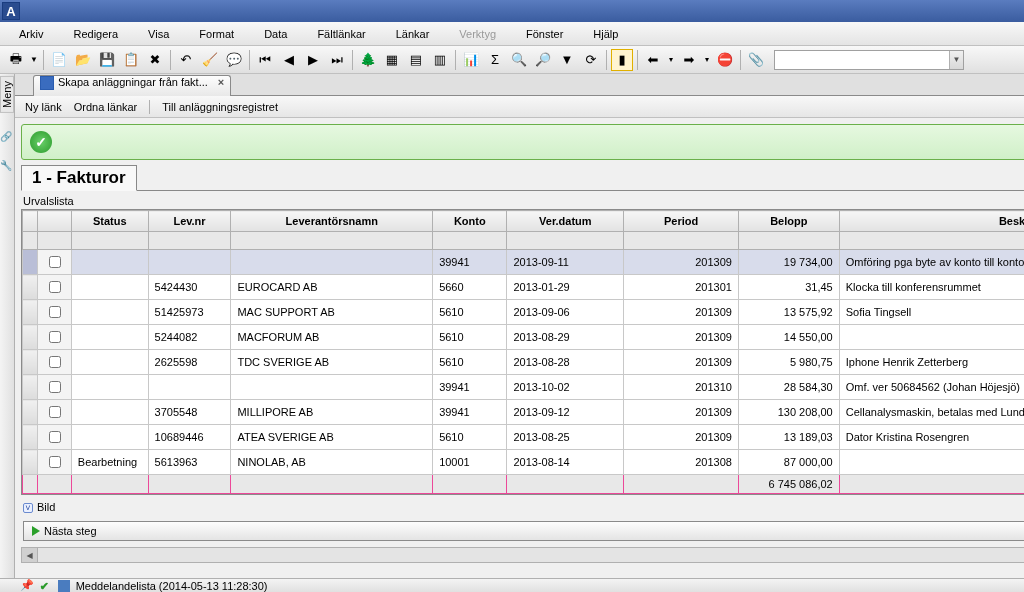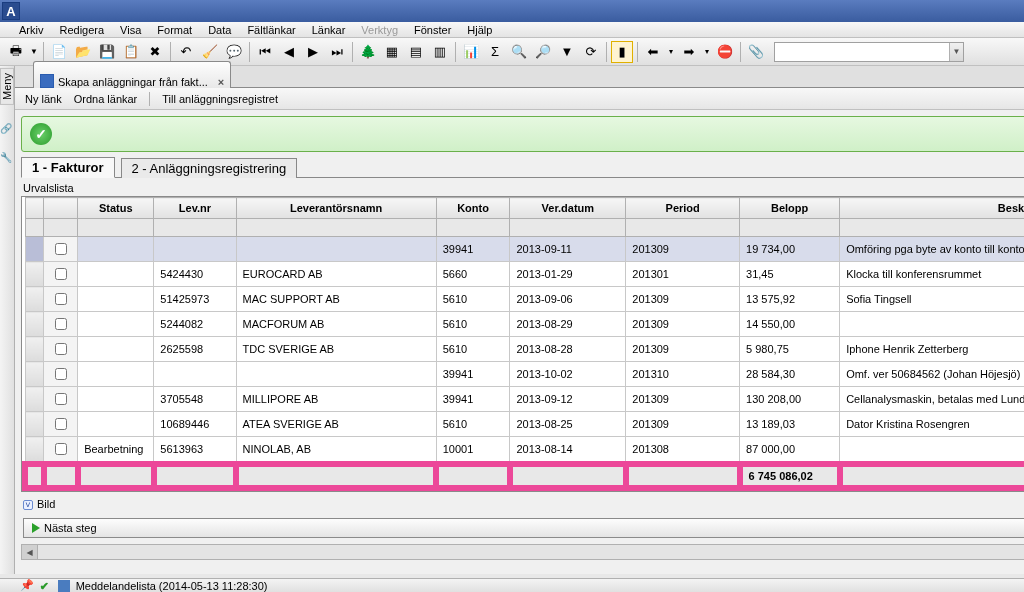--- a/index.html
+++ b/index.html
@@ -1,53 +1,53 @@
 <!DOCTYPE html>
 <html><head>
 <meta charset="utf-8">
 <style>
   * { box-sizing: border-box; }
   body { margin: 0; font-family: Tahoma, Arial, sans-serif; font-size: 11px; color: #000; background: #e8e8e8; overflow: hidden; }
   .titlebar { height: 22px; background: linear-gradient(#5a7cbf, #3a5c9f); display: flex; align-items: center; color: #fff; font-weight: bold; padding-left: 2px; }
   .titlebar .app-icon { width: 18px; height: 18px; background: #2a4c8f; display: flex; align-items: center; justify-content: center; border: 1px solid #1a3c7f; font-weight: bold; margin-right: 4px; font-size: 13px; }
-  .menubar { height: 16px; background: linear-gradient(#f8f8f8, #e4e4e4); border-bottom: 1px solid #c0c0c0; display: flex; align-items: center; padding-left: 12px; gap: 2px; }
+  .menubar { height: 24px; background: linear-gradient(#f8f8f8, #e4e4e4); border-bottom: 1px solid #c0c0c0; display: flex; align-items: center; padding-left: 12px; gap: 16px; }
   .menubar span { padding: 2px 7px; cursor: default; }
   .menubar span.disabled { color: #9a9a9a; }
   .toolbar { height: 28px; background: linear-gradient(#f8f8f8, #e0e0e0); border-bottom: 1px solid #c0c0c0; display: flex; align-items: center; padding-left: 4px; gap: 0; }
   .tb-btn { width: 22px; height: 22px; display: flex; align-items: center; justify-content: center; border: 1px solid transparent; margin: 0 1px; font-size: 13px; cursor: pointer; }
   .tb-sep { width: 1px; height: 20px; background: #b0b0b0; margin: 0 3px; }
   .tb-combo { width: 190px; height: 20px; border: 1px solid #a0a0a0; background: #fff; margin-left: 6px; display:flex; align-items:center; justify-content:flex-end;}
   .tb-combo-arrow{width:14px;height:18px;background:linear-gradient(#f0f0f0,#d8d8d8);border-left:1px solid #b0b0b0;display:flex;align-items:center;justify-content:center;font-size:8px;color:#555;}
   .layout { display: flex; height: calc(592px - 22px - 20px - 28px - 14px); }
   .sidebar { width: 22px; background: linear-gradient(to right, #f4f4f4, #e0e0e0); border-right: 1px solid #b0b0b0; display: flex; flex-direction: column; align-items: center; padding-top: 2px; gap: 18px; }
   .side-label { writing-mode: vertical-rl; transform: rotate(180deg); font-size: 11px; padding: 4px 0; background:#e8e8e8; border:1px solid #c0c0c0; cursor:pointer;}
   .side-ic { font-size:10px; color:#666; cursor: pointer;}
   .content { flex: 1; display: flex; flex-direction: column; background: #f0f0f0; position:relative;}
   .doc-tabstrip { height: 22px; background: #e0e0e0; display: flex; align-items: flex-end; padding-left: 18px; border-bottom:1px solid #8a8a8a;}
-  .doc-tab { height: 27px; background: linear-gradient(#fdfdfd,#e8e8e8); border: 1px solid #8a8a8a; border-bottom:none; border-radius: 3px 3px 0 0; display: flex; align-items: flex-end; padding: 0 6px; gap: 4px; font-size: 11px; position:relative; top:1px;}
+  .doc-tab { height: 21px; background: linear-gradient(#fdfdfd,#e8e8e8); border: 1px solid #8a8a8a; border-bottom:none; border-radius: 3px 3px 0 0; display: flex; align-items: flex-start; padding: 0 6px; gap: 4px; font-size: 11px; position:relative; top:1px;}
   .doc-tab .doc-ic { width:14px; height:14px; background:#3a6cbf; border:1px solid #2a5caf; }
   .doc-tab .close-ic { font-family: Arial; font-size: 11px; font-weight:bold; color:#555; cursor:pointer; margin-left:6px;}
   .localbar { height: 22px; background: linear-gradient(#f8f8f8,#e6e6e6); border-bottom: 1px solid #c0c0c0; display: flex; align-items: center; padding-left: 6px; gap: 4px; }
   .localbar span { padding: 2px 4px; cursor: pointer; }
   .lb-sep { width:1px; height:14px; background:#b0b0b0; margin:0 4px;}
   .msgbar { margin: 6px 6px 4px 6px; background: linear-gradient(#e6f8e0, #d0f0c8); border: 1px solid #6ab04a; border-radius: 3px; padding: 6px 8px; display: flex; align-items: center; gap: 10px; }
   .msg-ic { width: 22px; height: 22px; border-radius: 11px; background: radial-gradient(#6ad06a,#2a9a2a); display: flex; align-items: center; justify-content: center; color:#fff; font-weight:bold; font-size:14px;}
   .pagetabs { display: flex; align-items: flex-end; margin-left: 6px; gap: 6px; border-bottom: 1px solid #888; padding-left:0;}
-  .ptab { border: 1px solid #888; border-bottom: none; padding: 2px 10px; background: #eaeaea; font-size: 13px; cursor: pointer; position:relative; top:1px;}
+  .ptab { border: 1px solid #888; border-bottom: none; padding: 2px 10px; background: #eaeaea; font-size: 17px; cursor: pointer; position:relative; top:1px;}
   .ptab.active { background: #f8f8f8; font-weight: bold; border-bottom:1px solid #f8f8f8;}
   .section-label { margin: 4px 0 2px 8px; font-size:11px;}
   .tablewrap { margin: 0 6px; border: 1px solid #8a8a8a; background: #fff; overflow: auto;}
   table { border-collapse: collapse; width: 1200px; font-size: 11px; }
   thead th { background: linear-gradient(#f6f6f6,#e2e2e2); border: 1px solid #b0b0b0; padding: 4px 6px; font-weight: bold; text-align: center; height:18px;}
   thead tr.filterrow th { height: 18px; background: #e8e8e8; }
   tbody td { border: 1px solid #c8c8c8; padding: 3px 6px; height: 18px; white-space: nowrap; }
   tbody tr.selected { background: #d8dceb; }
   tbody tr.selected td:first-child { background:#b9bed7; }
-  tbody tr.footer td { background: #e8e8e8; font-weight: bold; border:6px solid #ec4899;}
-  td.num { text-align: left; }
+  tbody tr.footer td { background: #e8e8e8; font-weight: normal; border:1px solid #ec4899;}
+  td.num { text-align: right; }
   td.rowhead { background: linear-gradient(#f0f0f0,#dcdcdc); width: 14px; }
   td.chkcell { text-align: center; width: 28px; background: #f4f4f4;}
   input[type=checkbox]{ width:12px; height:12px; }
   .twisty { margin: 6px 0 6px 8px; font-size:11px; cursor: pointer;}
   .twisty .tw-ic { display:inline-block; width:10px; height:10px; border:1px solid #6a8acf; border-radius:2px; text-align:center; line-height:8px; font-size:9px; color:#2a4c9f; background:#eaf0ff; margin-right:4px;}
   .next-btn { margin: 2px 0 0 8px; display: inline-flex; align-items: center; gap: 4px; padding: 3px 8px; border: 1px solid #8a8a8a; background: linear-gradient(#fdfdfd,#e4e4e4); cursor:pointer;}
   .next-btn .play { width: 0; height: 0; border-top: 5px solid transparent; border-bottom: 5px solid transparent; border-left: 8px solid #2aa02a; }
   .hscroll { height: 16px; margin: 6px 6px 0 6px; background: #e4e4e4; border:1px solid #b0b0b0; position:relative;}
   .hscroll .thumb-l{position:absolute;left:0;top:0;bottom:0;width:16px;background:#d0d0d0;border-right:1px solid #b0b0b0;display:flex;align-items:center;justify-content:center;font-size:8px;color:#555;}
   .statusbar { position: fixed; bottom: 0; left: 0; right: 0; height: 14px; background: linear-gradient(#f4f4f4,#e0e0e0); border-top: 1px solid #b0b0b0; display: flex; align-items: center; padding-left: 20px; gap: 6px; font-size:11px;}
@@ -144,21 +144,20 @@
       <div class="lb-sep"></div>
       <span>Till anläggningsregistret</span>
     </div>
 
     <div class="msgbar">
       <div class="msg-ic">✓</div>
     </div>
 
     <div class="pagetabs">
       <div class="ptab active">1 - Fakturor</div>
-      <div class="ptab">2 - Anläggningsregistrering</div>
     </div>
 
     <div class="section-label">Urvalslista</div>
 
     <div class="tablewrap">
       <table>
         <thead>
           <tr>
             <th style="width:14px;"></th>
             <th style="width:28px;"></th>

